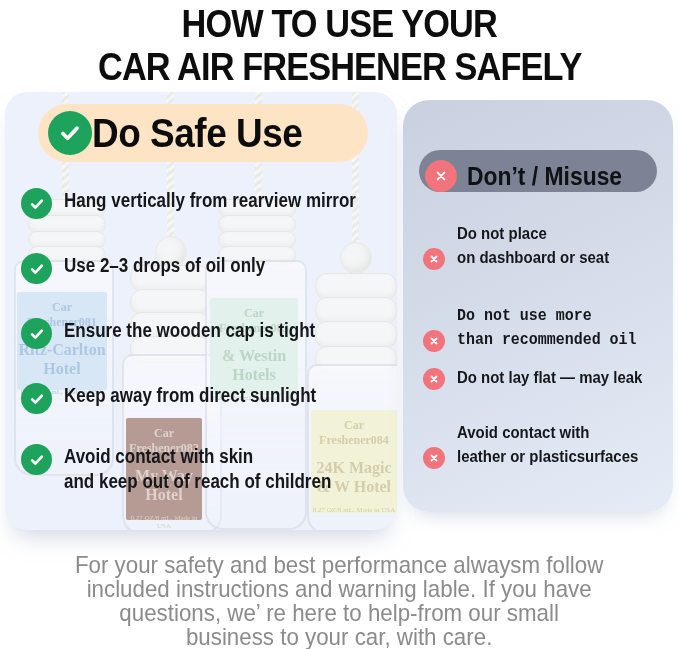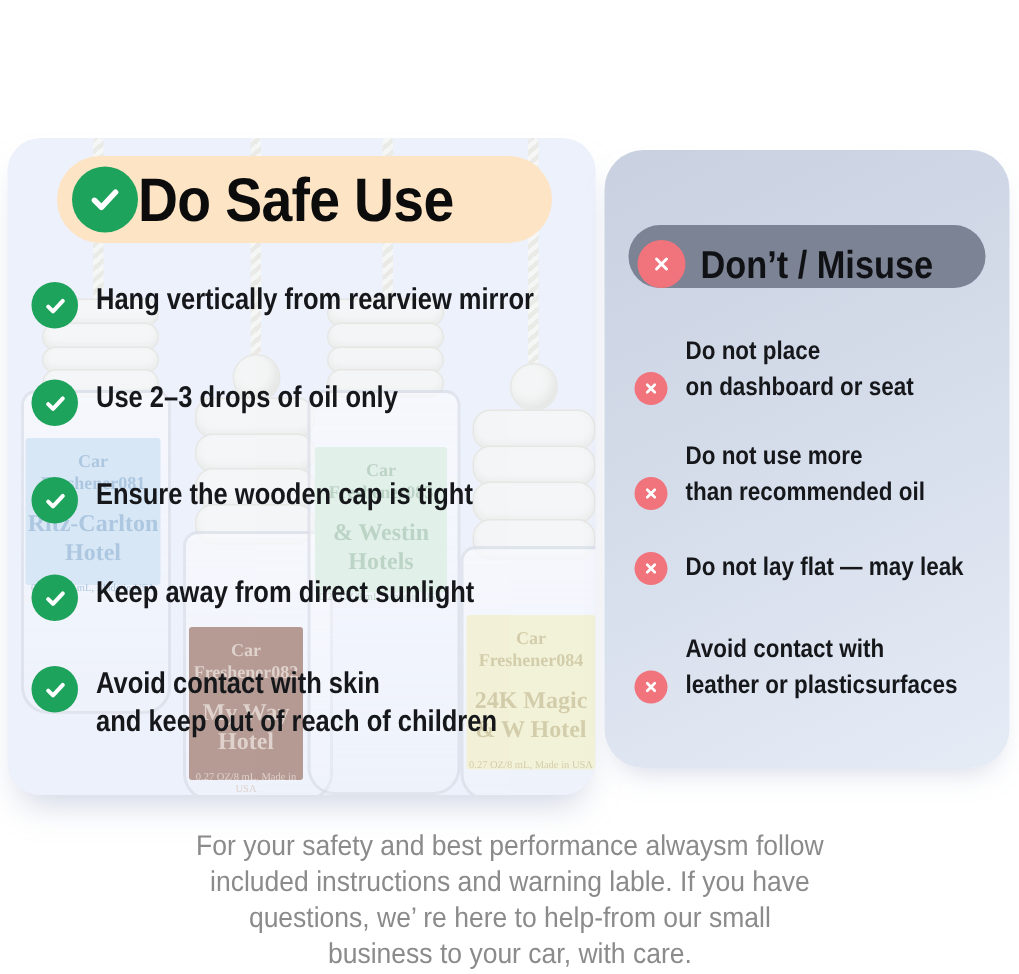--- a/index.html
+++ b/index.html
@@ -63,32 +63,36 @@
              background:var(--dont_pill_bg);display:flex;align-items:flex-end;gap:10px;
              padding-left:6px;box-sizing:border-box;}
   .pill-dont .circle{width:32px;height:32px;}
   .pill-dont-text{font-size:26px;font-weight:800;color:#101114;display:inline-block;
                   transform:scaleX(.88);transform-origin:left center;white-space:nowrap;}
 
   .dont-item{position:absolute;left:20px;display:flex;align-items:flex-end;gap:12px;}
   .dont-item .circle{width:22px;height:22px;margin-top:1px;}
   .dont-text{font-size:17px;font-weight:700;color:var(--item_text);line-height:24px;
              white-space:pre;display:inline-block;transform:scaleX(.88);transform-origin:left top;}
-  .ni-1{top:122px;} .ni-2{top:192px;} .ni-3{top:266px;} .ni-4{top:321px;}
+  .ni-1{top:122px;} .ni-2{top:204px;font-family:Liberation Mono, monospace;} .ni-3{top:266px;} .ni-4{top:321px;}
 
   
   .footer{position:absolute;top:553px;left:0;width:679px;text-align:center;
-          color:var(--footer_text);font-size:19px;line-height:24px;}
+          color:var(--footer_text);font-size:24px;line-height:24px;}
   .footer .ftext{display:inline-block;transform:scaleX(.93);white-space:pre-line;}
 </style>
 </head>
 <body>
 
 <div class="poster">
 
+  <div class="title">
+    <span class="tline">HOW TO USE YOUR</span><br>
+    <span class="tline">CAR AIR FRESHENER SAFELY</span>
+  </div>
 
   <div class="panel-do">
 
     <div class="bottles">
 
       <div class="rope" style="left:57px;top:0;height:115px;"></div>
       <div class="cap" style="left:23px;top:110px;width:78px;height:60px;">
           <i></i>
           <i></i>
           <i></i>

